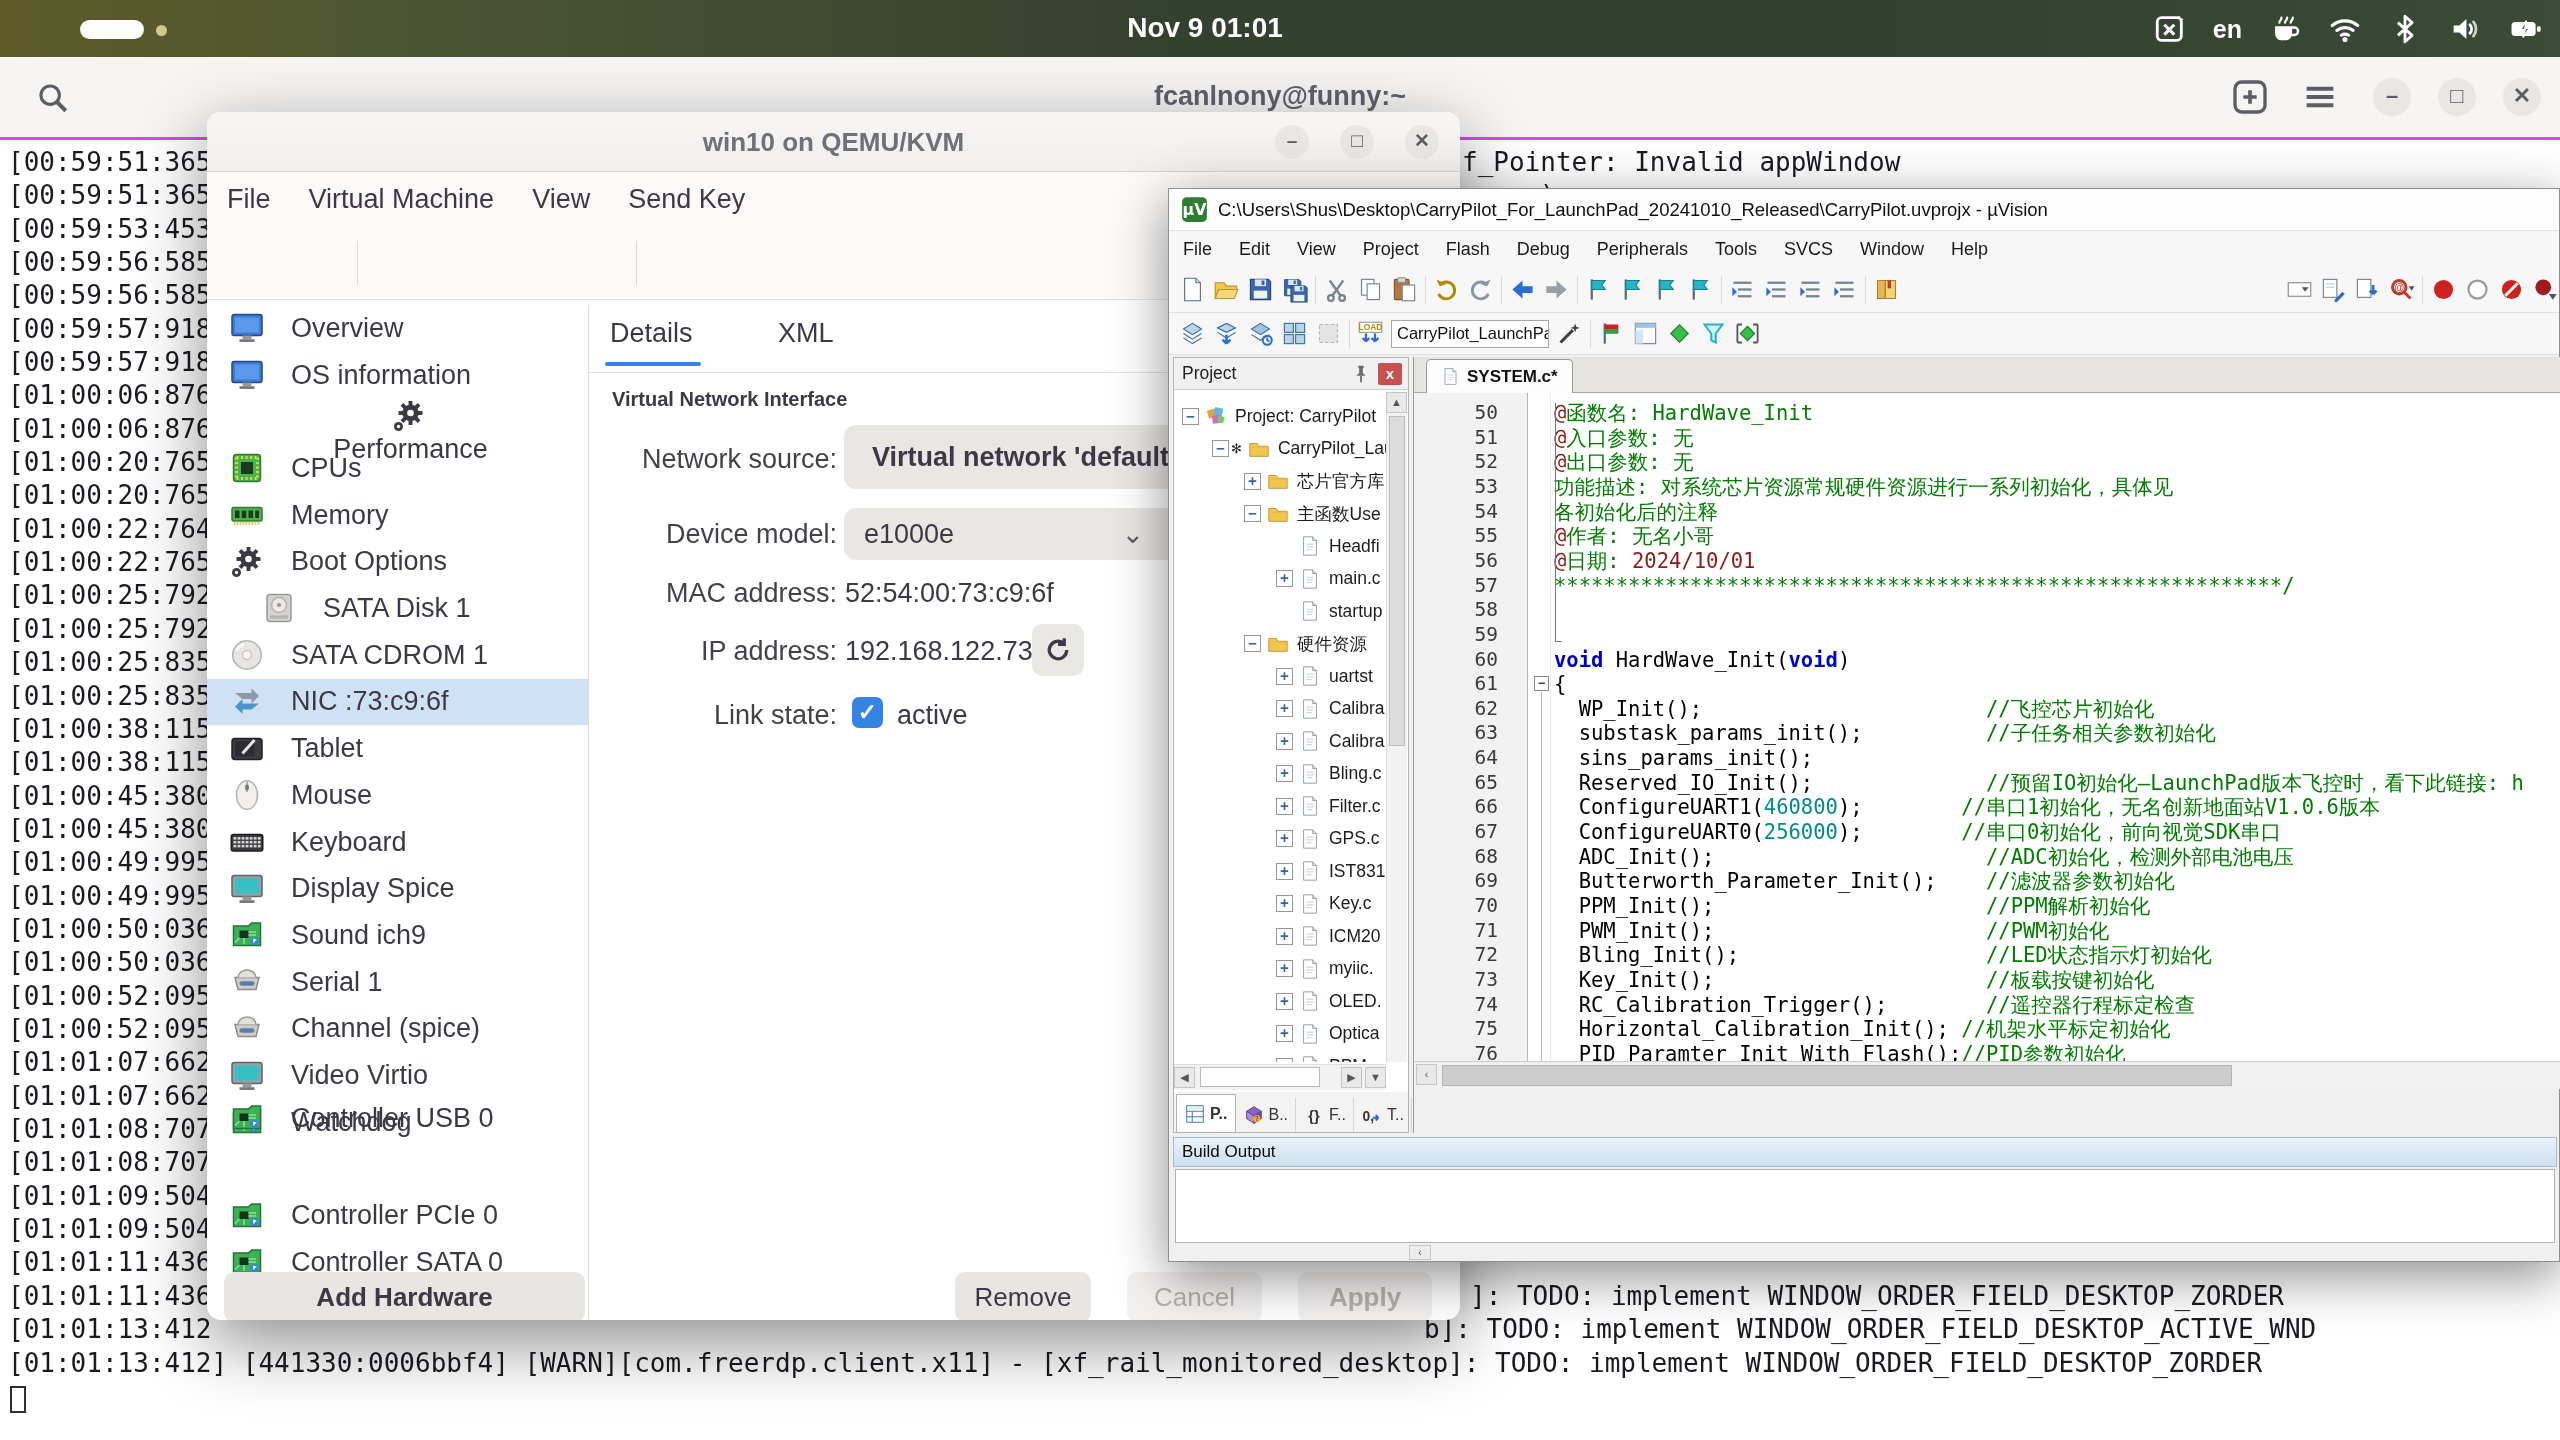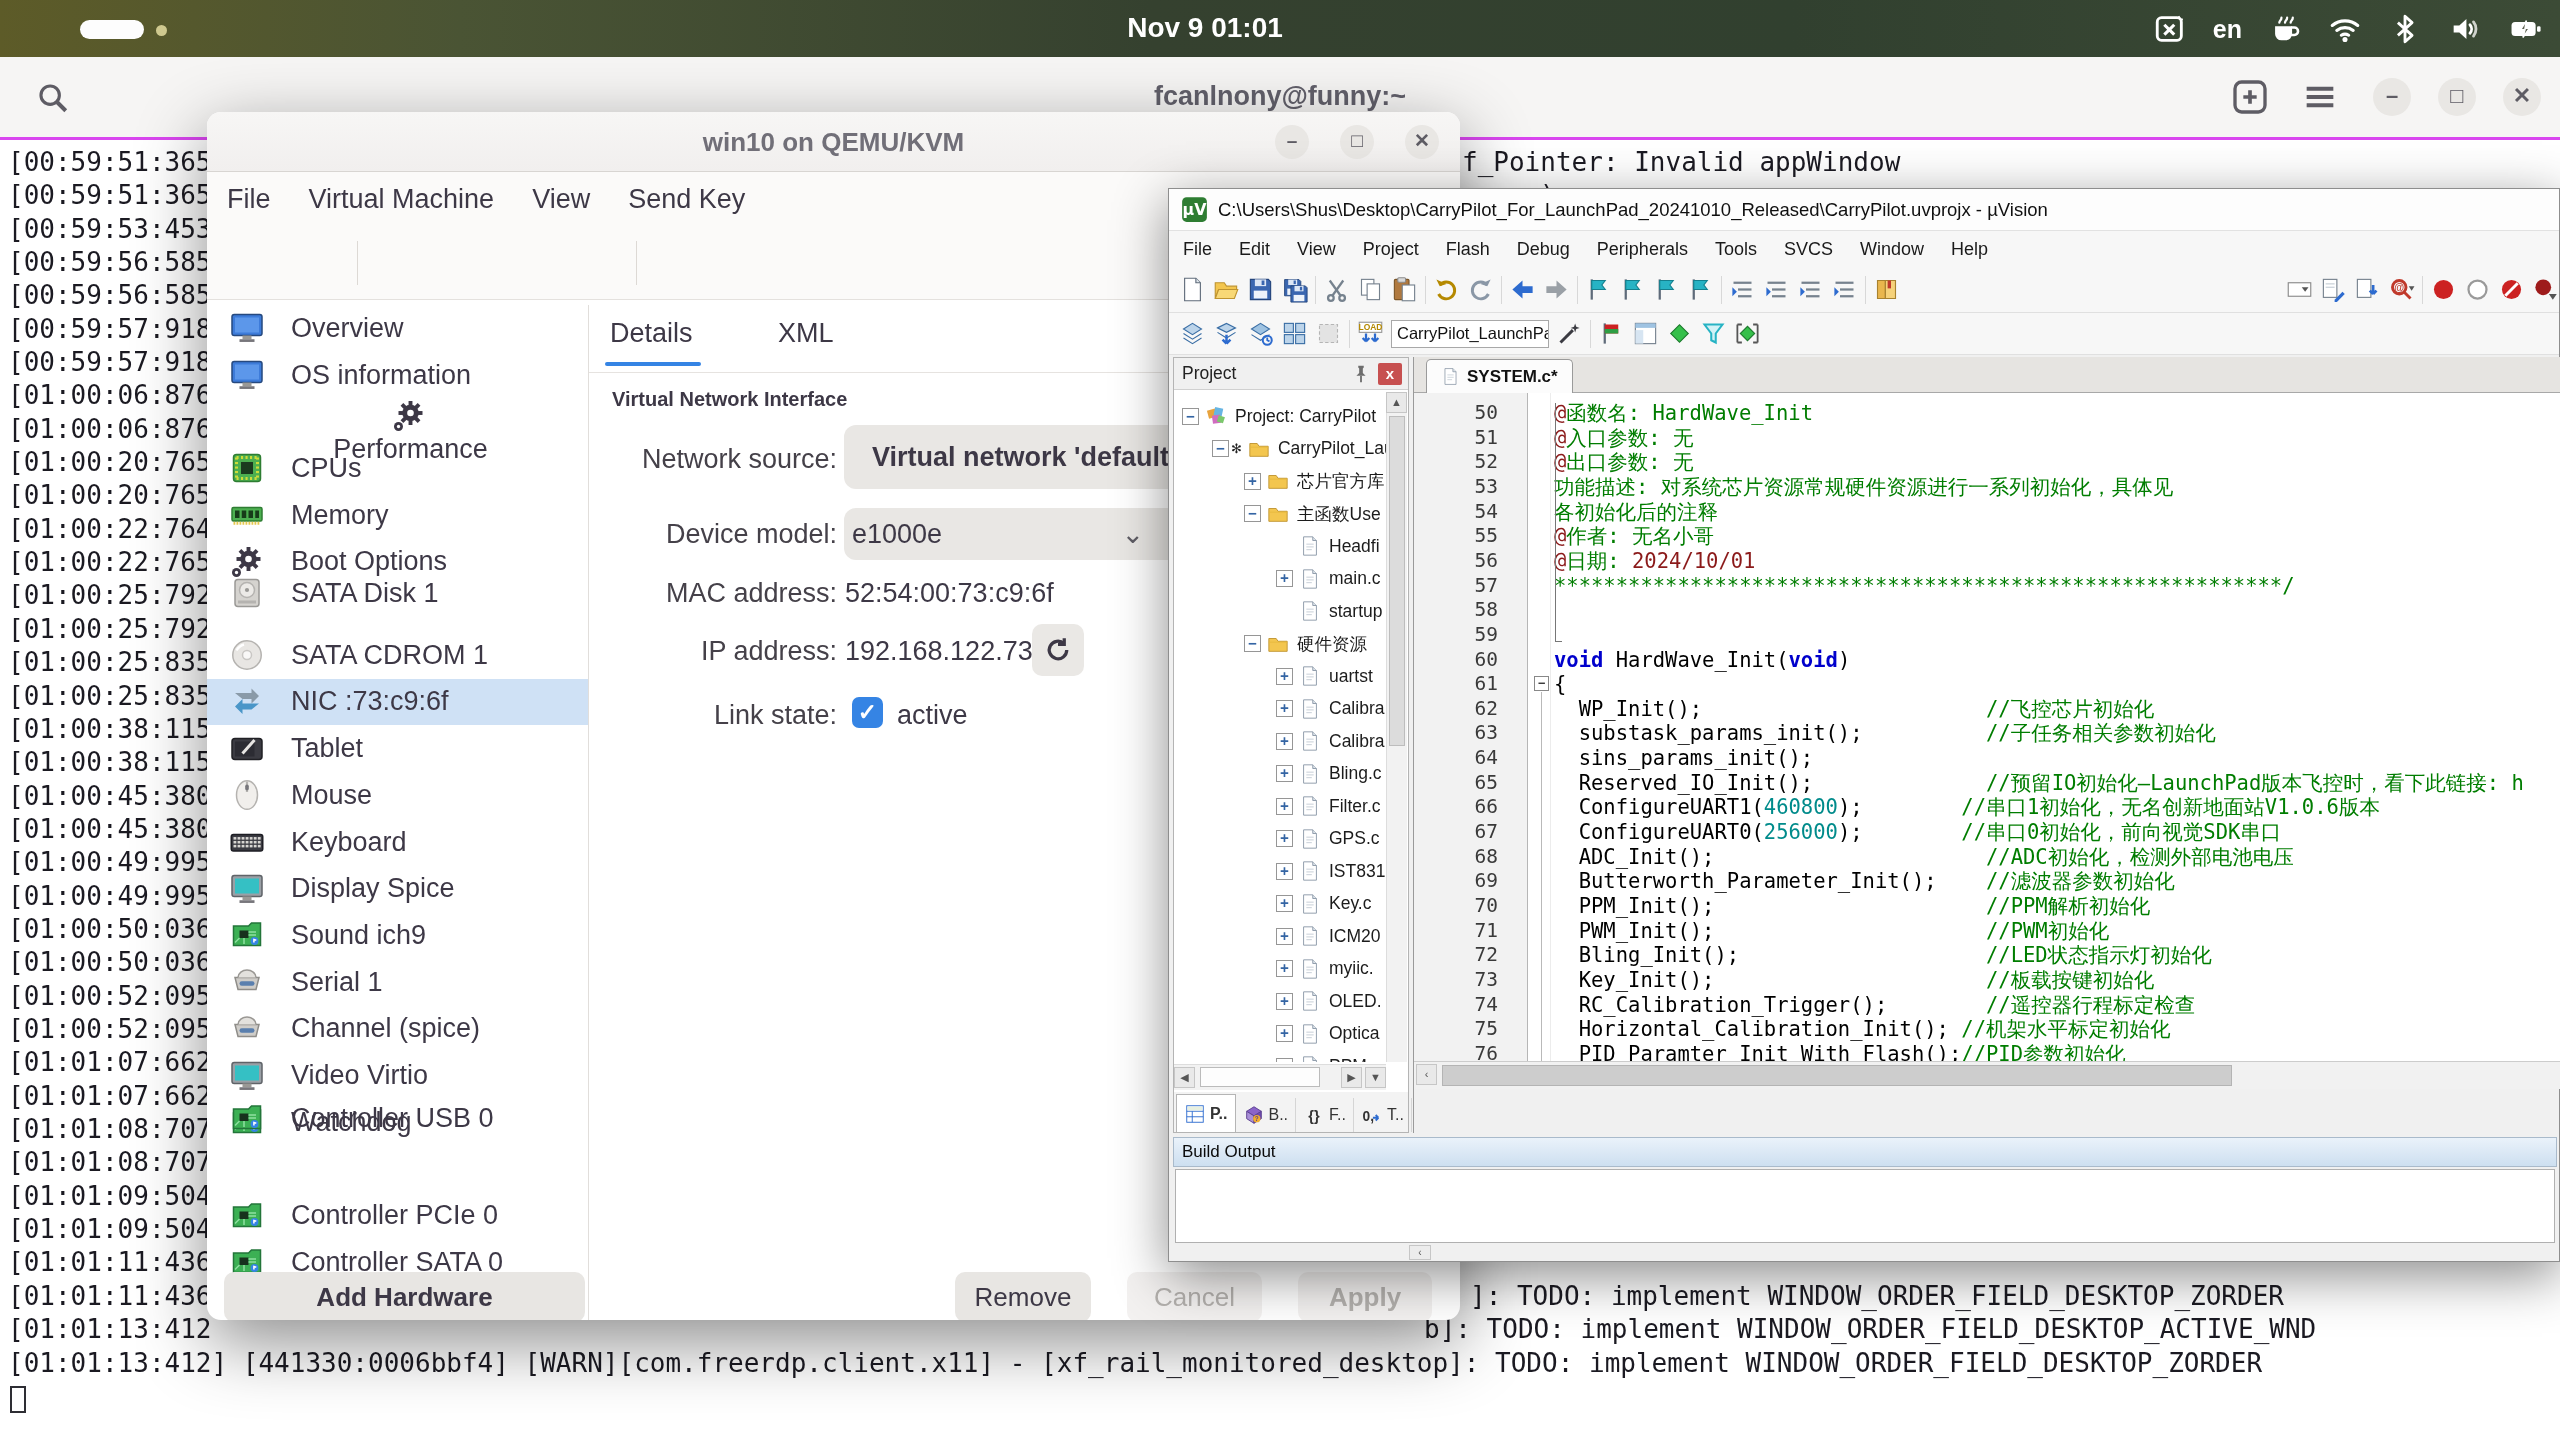--- a/index.html
+++ b/index.html
@@ -365,21 +365,21 @@
                   <line x1="13" y1="10" x2="18.7" y2="4.3"></line>
                 </g>
               </g>
               <circle cx="13" cy="10" r="2.2" fill="#fff"></circle>
               <circle cx="5" cy="19" r="3" fill="#3d3846"></circle>
               <circle cx="5" cy="19" r="1.1" fill="#fff"></circle>
             </svg>
           </span>
           <span class="sb-lab">Boot Options</span>
         </div>
-        <div class="sb-row" style="top: 265px;">
+        <div class="sb-row" style="top: 280px; margin-left: 32px;">
           <span class="ic">
             <svg viewBox="0 0 24 24">
               <rect x="4" y="3" width="16" height="18" rx="2" fill="#d5d3cf" stroke="#9a9996"></rect>
               <circle cx="12" cy="10" r="5" fill="#eceae7" stroke="#b5b3b0"></circle>
               <circle cx="12" cy="10" r="1.4" fill="#9a9996"></circle>
               <rect x="6" y="17" width="12" height="2" fill="#b5b3b0"></rect>
             </svg>
           </span>
           <span class="sb-lab">SATA Disk 1</span>
         </div>
@@ -588,21 +588,21 @@
       <span style="margin-left:78px;color:#3d3846">XML</span>
     </div>
     <div id="tab-underline"></div>
     <div id="vm-tabsep"></div>
     <div id="vm-heading">Virtual Network Interface</div>
 
     <div class="flabel" style="top:332px">Network source:</div>
     <div class="pillbtn" style="top:313px;height:64px;line-height:64px;padding:0 28px;font-weight:bold;width:620px">Virtual network 'default'</div>
 
     <div class="flabel" style="top:407px">Device model:</div>
-    <div class="pillbtn" style="top:396px;height:52px;line-height:52px;padding:0 8px;width:620px">
+    <div class="pillbtn" style="top:396px;height:52px;line-height:52px;padding:0 20px;width:620px">
       <span>e1000e</span>
       <span style="position:absolute;right:320px;color:#5e5c64">⌄</span>
     </div>
 
     <div class="flabel" style="top:466px">MAC address:</div>
     <div class="fvalue" style="top:466px">52:54:00:73:c9:6f</div>
 
     <div class="flabel" style="top:524px">IP address:</div>
     <div class="fvalue" style="top:524px">192.168.122.73</div>
     <div id="vm-refresh"><span class="ic"><svg viewBox="0 0 24 24">

